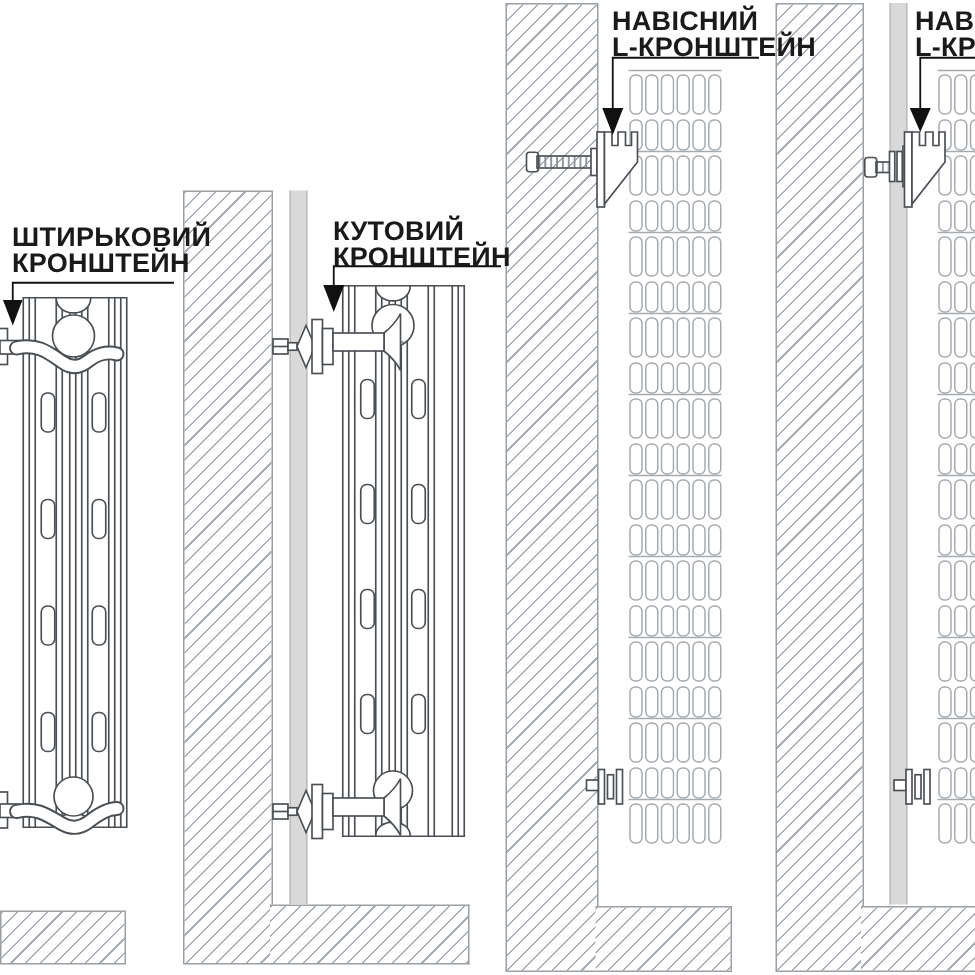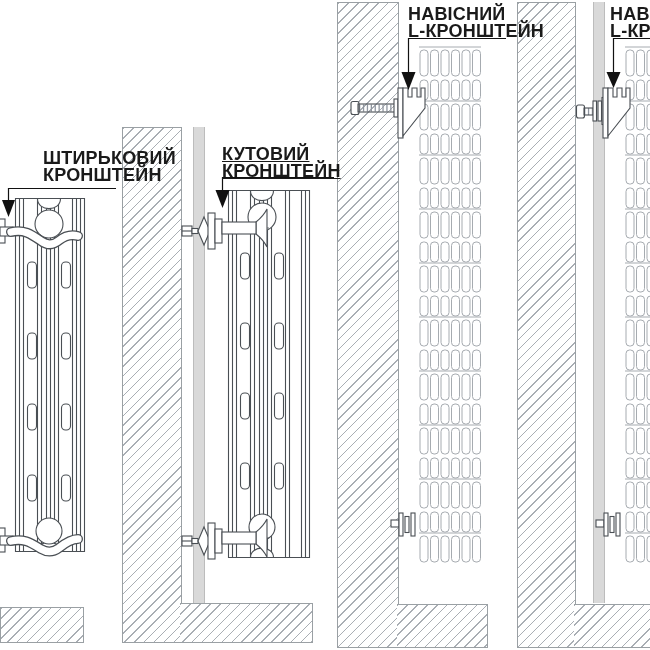--- a/index.html
+++ b/index.html
@@ -42,31 +42,31 @@
   .grid-line { stroke:var(--grid-line,#a6abb0); stroke-width:1; }
   .grid-slot { fill:#ffffff; stroke:var(--grid-line,#a6abb0); stroke-width:1; }
 </style>
 </head>
 <body>
 
 <div class="stage">
 
   <div class="panel">
     <div class="hatch floor" style="left:0;top:607px;width:84px;height:36px;border-left:1px solid var(--hatch-border,#9aa0a4);"></div>
-    <div class="lbl" style="left:8px;top:150px;margin-left:35px;">
+    <div class="lbl" style="left:8px;top:150px;">
       <div>ШТИРЬКОВИЙ</div>
       <div>КРОНШТЕЙН</div>
     </div>
   </div>
 
   <div class="panel">
     <div class="hatch" style="left:122px;top:127px;width:60px;height:516px;"></div>
     <div class="hatch floor" style="left:180px;top:603px;width:133px;height:40px;"></div>
     <div class="strip" style="left:193px;top:127px;width:12px;height:476px;"></div>
-    <div class="lbl" style="left:222px;top:146px;text-decoration:underline;">
+    <div class="lbl" style="left:222px;top:146px;">
       <div>КУТОВИЙ</div>
       <div>КРОНШТЕЙН</div>
     </div>
   </div>
 
   <div class="panel">
     <div class="hatch" style="left:337px;top:2px;width:62px;height:646px;"></div>
     <div class="hatch floor" style="left:397px;top:604px;width:91px;height:44px;"></div>
     <div class="lbl" style="left:408px;top:6px;">
       <div>НАВІСНИЙ</div>

